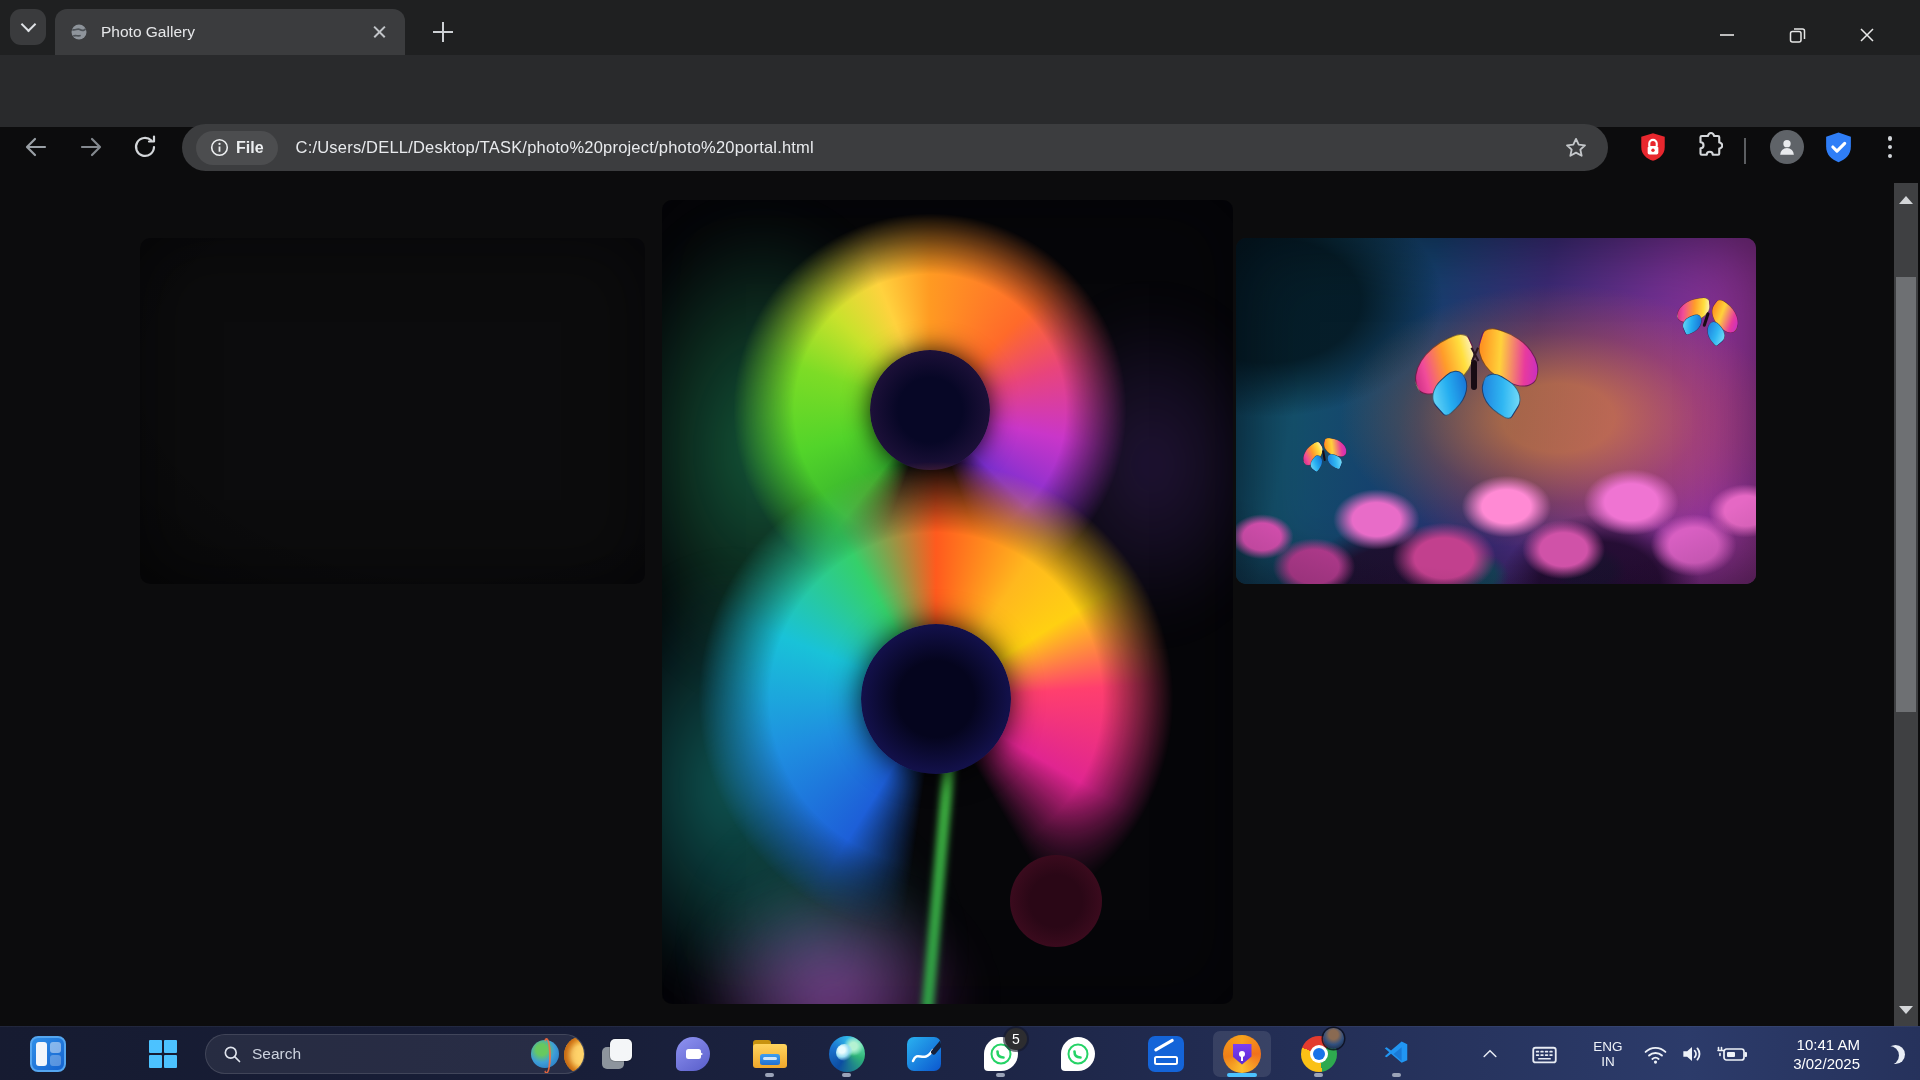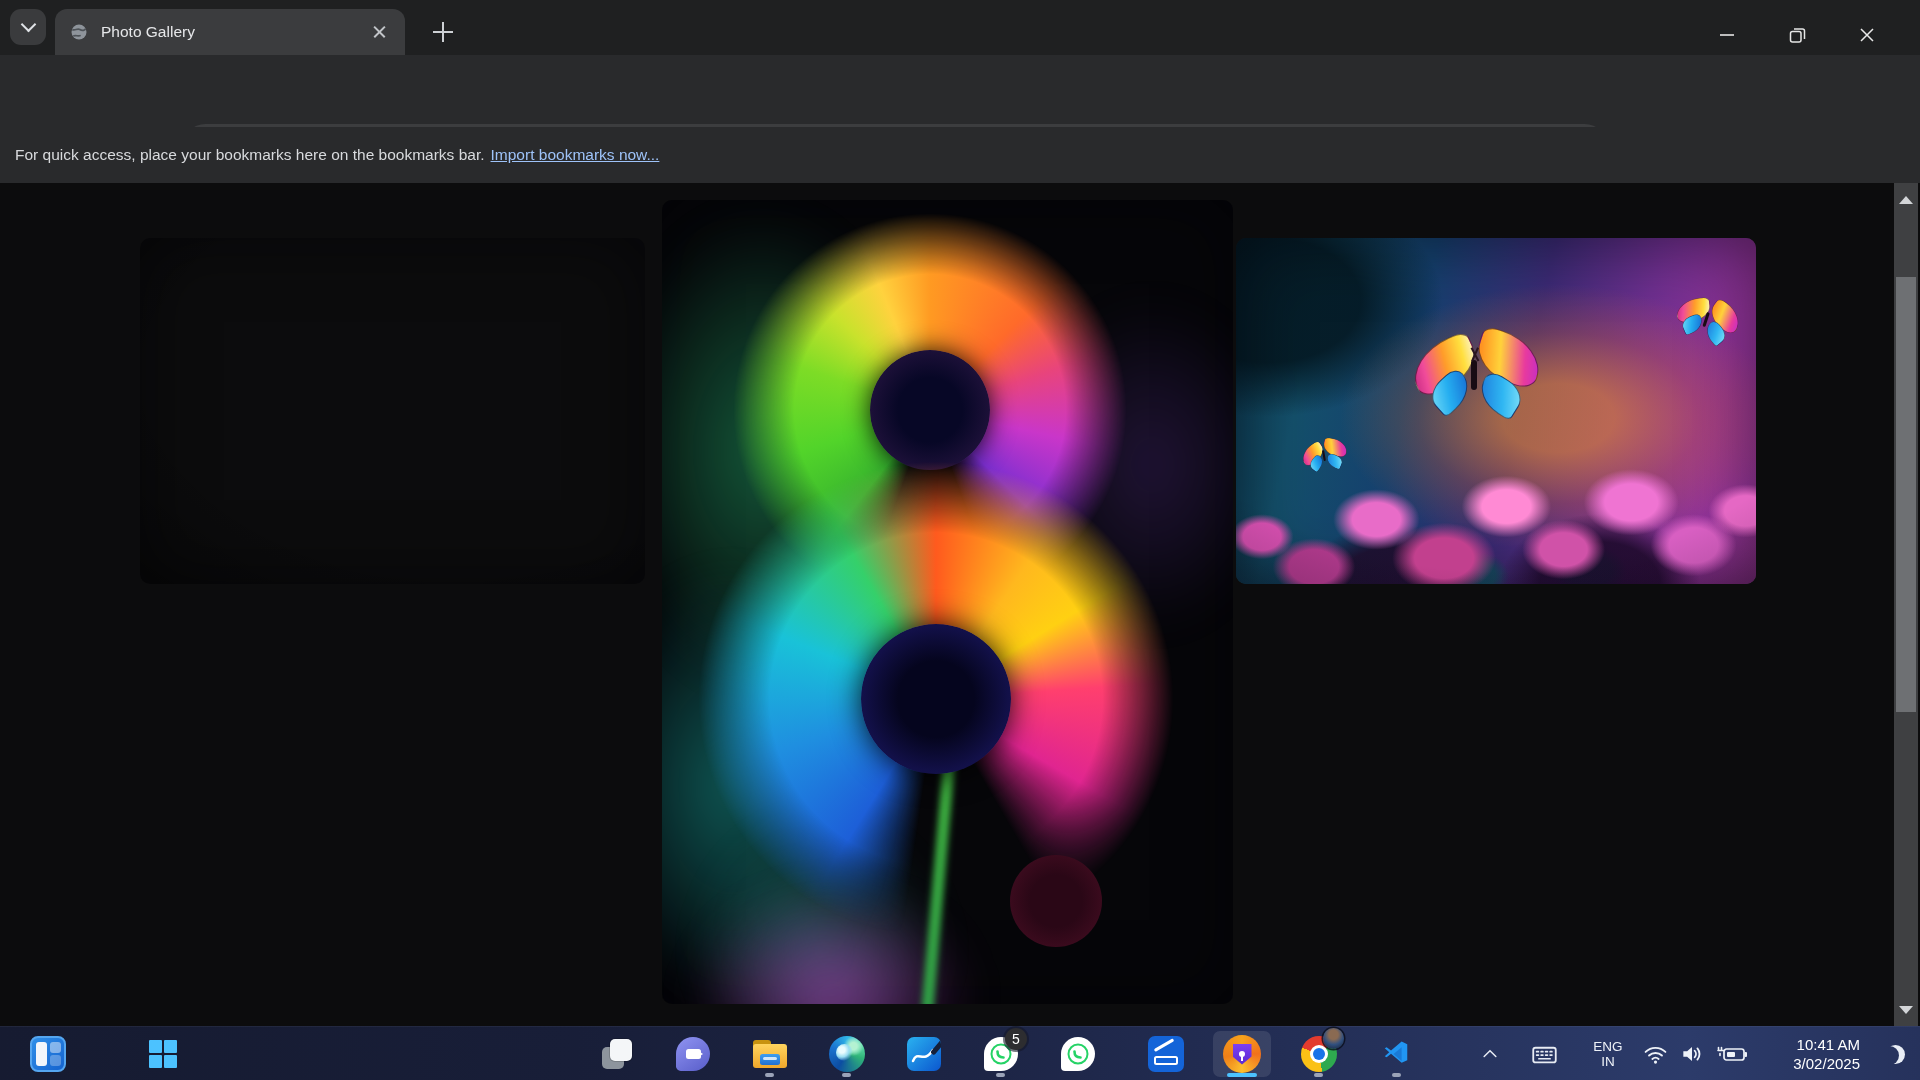--- a/index.html
+++ b/index.html
@@ -307,24 +307,20 @@
       <path d="M9.5 15.5l4 4 7.5-7.5" stroke="#fff" stroke-width="3" fill="none" stroke-linecap="round" stroke-linejoin="round"></path>
     </svg>
 
     <div id="kebab" class="abs">
         <i></i>
         <i></i>
         <i></i>
       </div>
   </div>
 
-  <div id="bookbar" class="abs">
-    <span id="bookmsg">For quick access, place your bookmarks here on the bookmarks bar.</span>
-    <span id="booklink" style="color:#9ec3f9">Import bookmarks now...</span>
-  </div>
 
   <div id="content" class="abs">
 
     <div id="card1" class="card" title="Rainbow colored chrysanthemum flower close-up">
       <div class="vign"></div>
     </div>
 
     <div id="card2" class="card" title="Neon rainbow daisies with green smoke on black background">
       <div class="smoke" style="left:-50px;top:10px;width:300px;height:480px;background:radial-gradient(closest-side,rgba(45,225,140,.38),rgba(45,225,140,0))"></div>
       <div class="smoke" style="left:-70px;top:370px;width:280px;height:430px;background:radial-gradient(closest-side,rgba(28,205,195,.42),rgba(28,205,195,0))"></div>
@@ -387,20 +383,34 @@
 
     <div class="tbtn" style="left:141px">
       <div class="startgrid">
           <i></i>
           <i></i>
           <i></i>
           <i></i>
         </div>
     </div>
 
+    <div id="searchpill">
+      <svg width="20" height="20" viewBox="0 0 24 24" style="margin-left:16px">
+        <circle cx="10.5" cy="10.5" r="6.5" stroke="#dfe3ec" stroke-width="2" fill="none"></circle>
+        <path d="M15.5 15.5 L21 21" stroke="#dfe3ec" stroke-width="2" stroke-linecap="round"></path>
+      </svg>
+      <span id="searchlbl">Search</span>
+      <div id="earth"></div>
+      <div style="display:flex;flex-direction:column;margin:0 6px 0 8px">
+        <div class="sarr"></div>
+          <div class="sarr"></div>
+          <div class="sarr"></div>
+      </div>
+      <div id="sun"></div>
+    </div>
 
     <div class="tbtn" style="left:595px">
       <div style="position:relative;width:40px;height:36px">
         <div class="tvback"></div>
           <div class="tvfront"></div>
       </div>
     </div>
 
     <div class="tbtn" style="left:671px">
       <div id="chatic">

